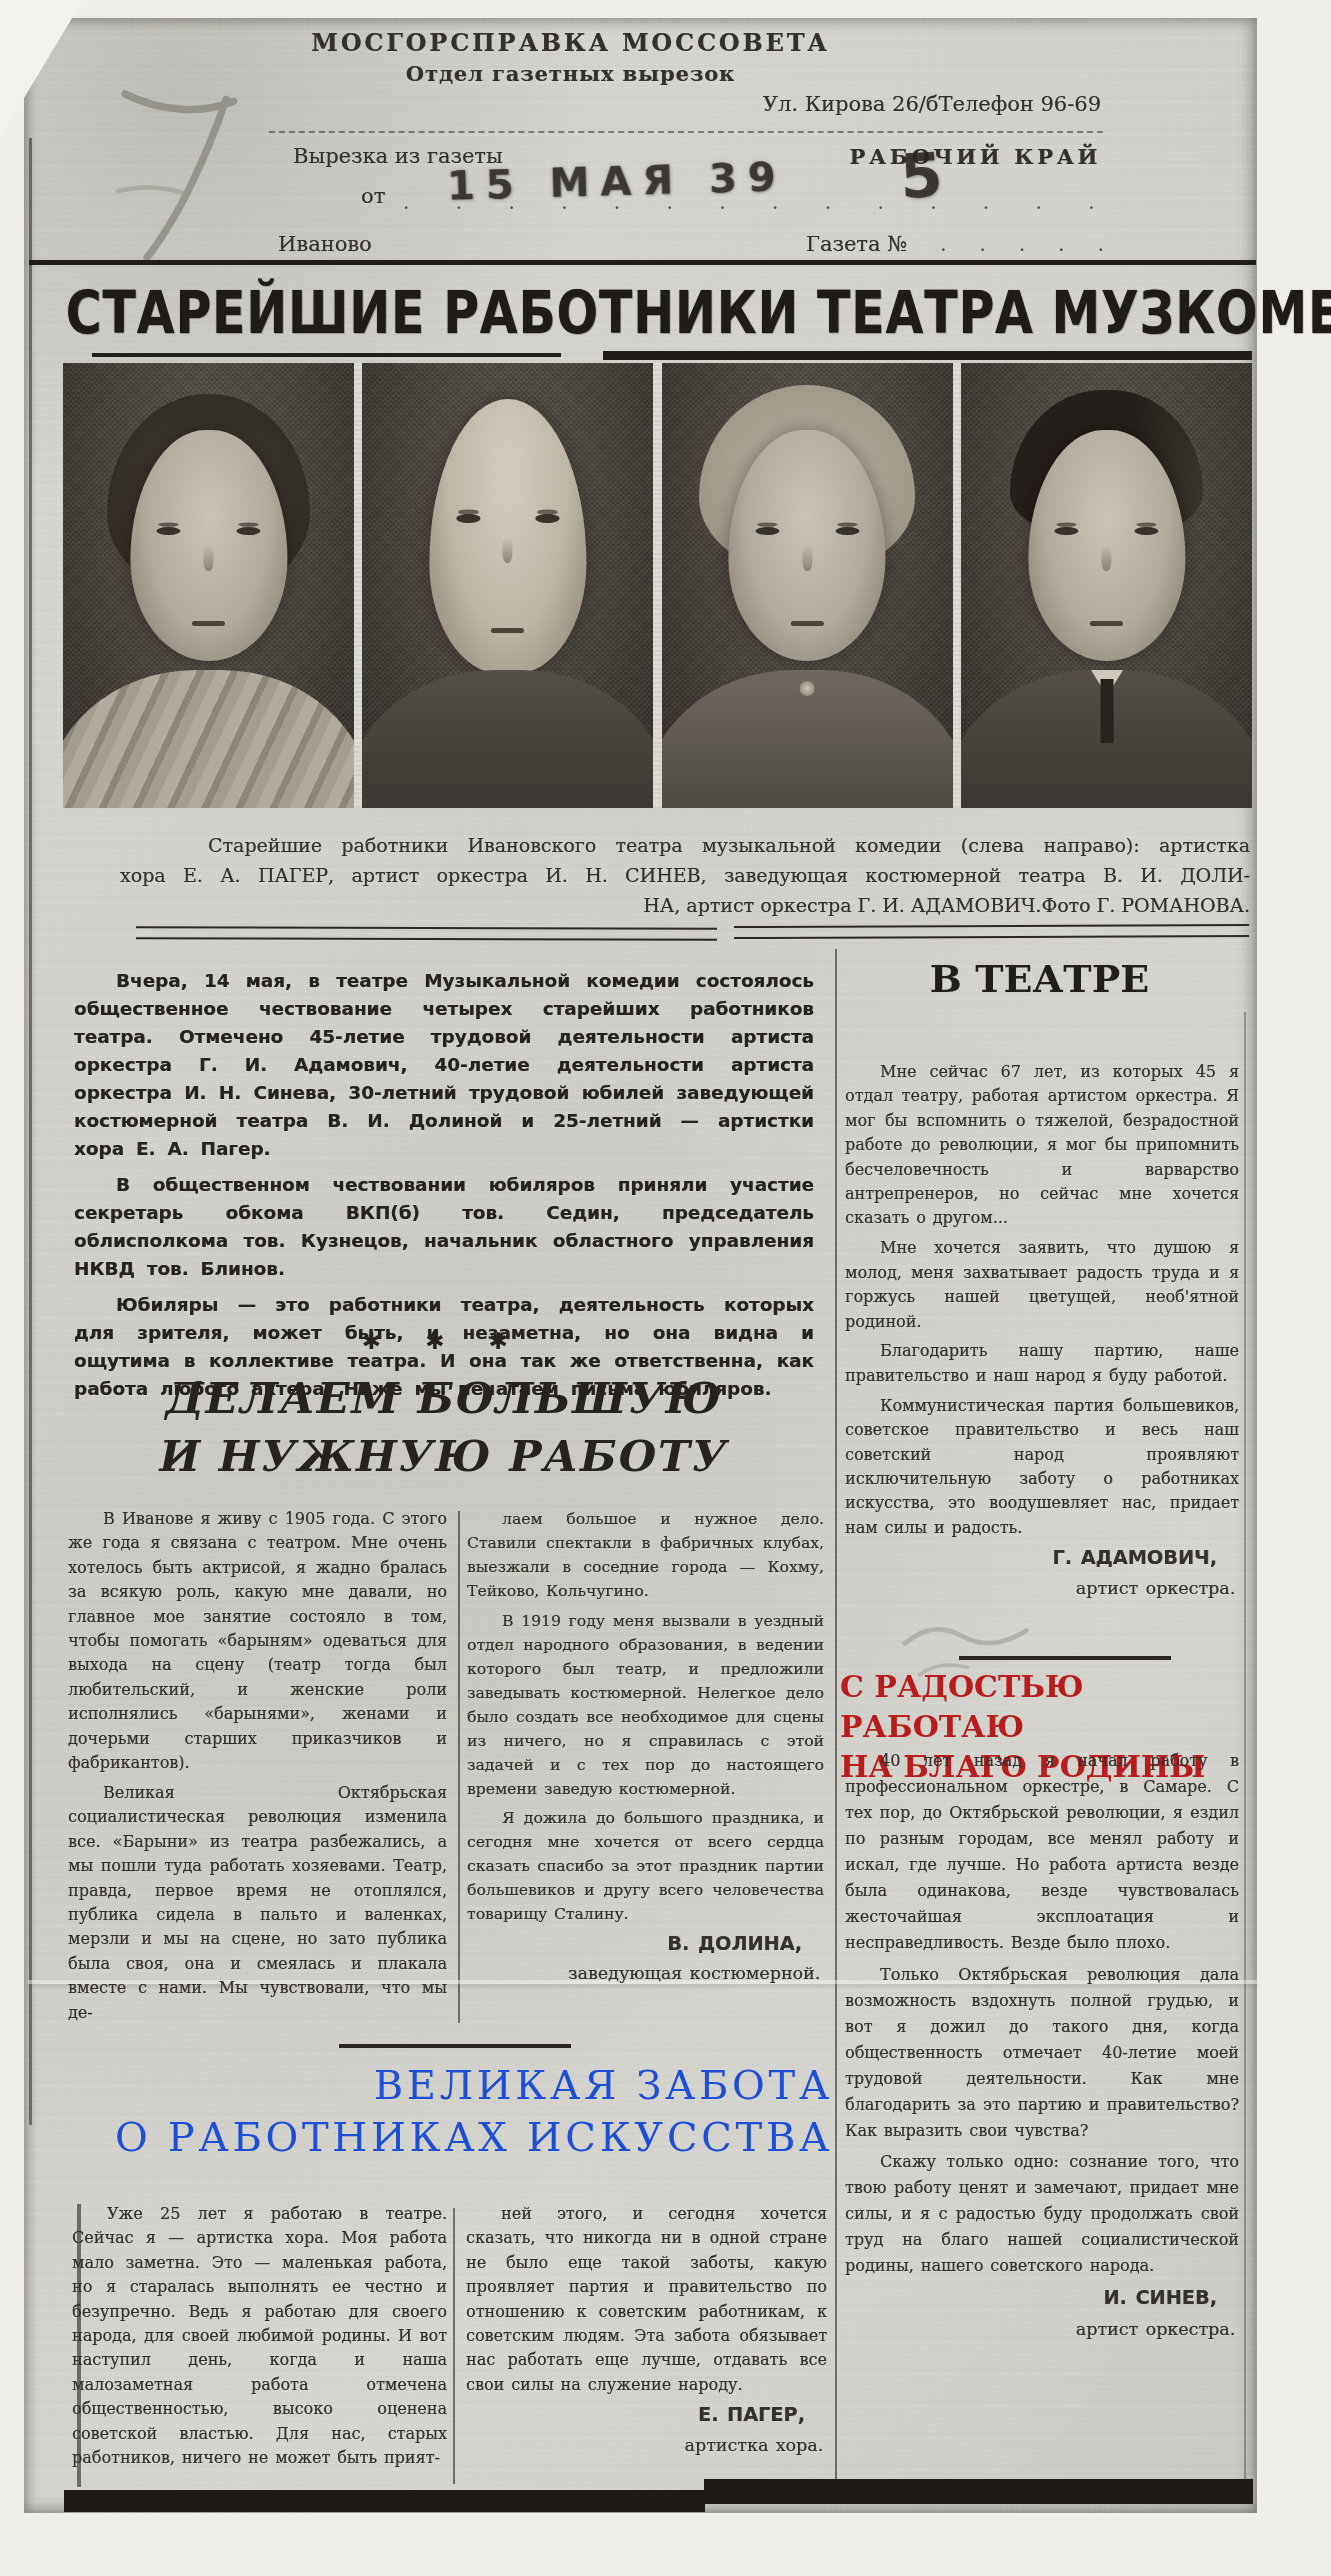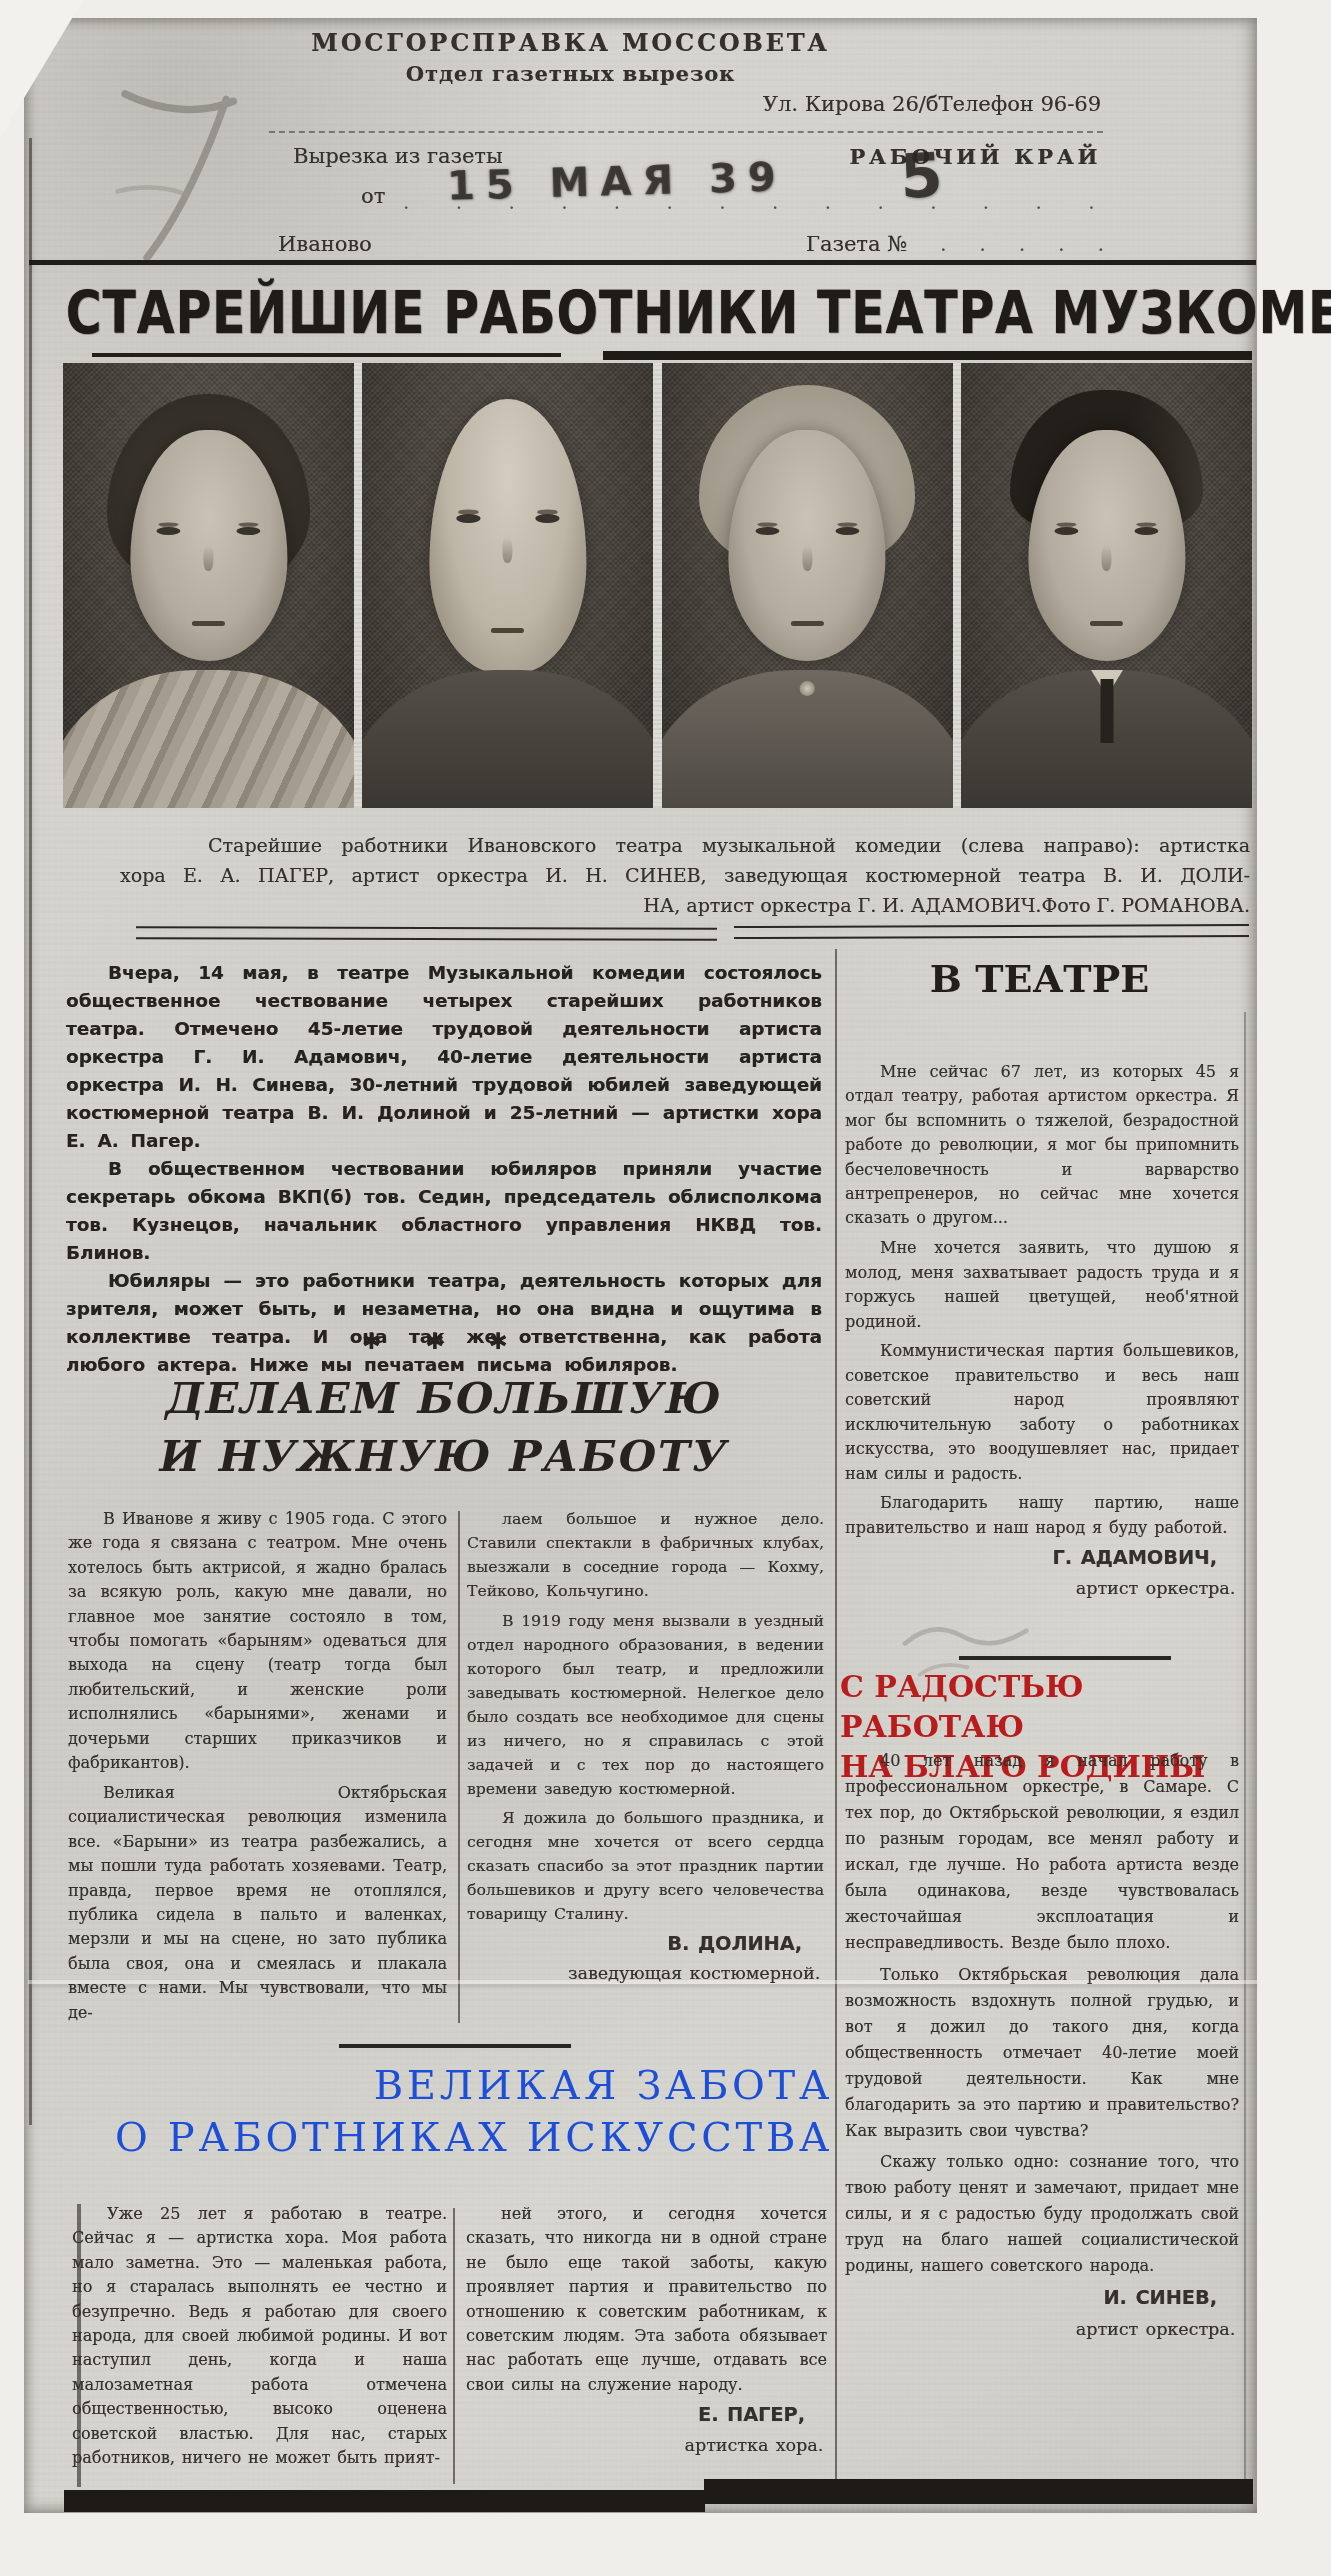--- a/index.html
+++ b/index.html
@@ -124,21 +124,21 @@
   .vd-col2{left:453px;top:2208px;width:1.8px;height:276px}
   .vd-right{left:1244px;top:1012px;width:1.8px;height:1468px;background:rgba(45,40,35,.35)}
   .edge-line{left:29px;top:138px;width:2.8px;height:1987px;background:rgba(25,22,19,.5)}
   .edge-line2{left:77px;top:2204px;width:3.7px;height:283px;background:rgba(25,22,19,.55)}
   .crease{left:28px;top:1980px;width:1229px;height:3.7px;background:rgba(250,249,244,.45);box-shadow:0 2.8px 3.7px rgba(110,105,98,.22)}
 
   
   .intro{left:66px;top:959px;width:756px;font-family:"DejaVu Sans",sans-serif;font-weight:700;
     font-size:18.4px;line-height:28px;text-align:justify;word-spacing:5.5px;color:#26221d;
     text-shadow:0.3px 0.3px 0.5px rgba(38,34,29,.5)}
-  .intro p{margin:0;text-indent:42px}
+  .intro p{margin:8px;text-indent:42px}
   .stars{left:66px;top:1328px;width:756px;text-align:center;font-size:23px;letter-spacing:18.4px;color:#26221d}
   .delaem-title{left:66px;top:1369px;width:756px;text-align:center;
     font-style:italic;font-weight:700;font-size:43px;line-height:58px;letter-spacing:1.8px;color:#26221d}
   .body-col{font-size:16px;line-height:24.4px;text-align:justify;word-spacing:1.8px}
   .body-col p{margin:0 0 5.5px 0;text-indent:35px}
   .dcol1{left:68px;top:1507px;width:379px}
   .dcol2{left:467px;top:1507px;width:357px;font-size:15.6px;line-height:24px}
   .sig{margin-top:5.5px}
   .sig-name{text-align:right;font-family:"DejaVu Sans",sans-serif;font-weight:700;font-size:19.3px;padding-right:22px}
   .sig-role{text-align:right;font-size:17.5px;padding-right:3.7px;margin-top:5.5px}
@@ -313,22 +313,22 @@
     <div class="sig-role">артистка хора.</div>
   </div>
 </div>
 
 <div class="abs r-title">
   <div>В ТЕАТРЕ</div>
 </div>
 <div class="abs body-col rbody ink">
   <p>Мне сейчас 67 лет, из которых 45 я отдал театру, работая артистом оркестра. Я мог бы вспомнить о тяжелой, безрадостной работе до революции, я мог бы припомнить бесчеловечность и варварство антрепренеров, но сейчас мне хочется сказать о другом...</p>
   <p>Мне хочется заявить, что душою я молод, меня захватывает радость труда и я горжусь нашей цветущей, необ'ятной родиной.</p>
+  <p>Благодарить нашу партию, наше правительство и наш народ я буду работой.</p>
   <p>Коммунистическая партия большевиков, советское правительство и весь наш советский народ проявляют исключительную заботу о работниках искусства, это воодушевляет нас, придает нам силы и радость.</p>
-  <p>Благодарить нашу партию, наше правительство и наш народ я буду работой.</p>
   <div class="sig">
     <div class="sig-name">Г. АДАМОВИЧ,</div>
     <div class="sig-role">артист оркестра.</div>
   </div>
 </div>
 
 <div class="abs rule-short-r"></div>
 <div class="abs r-title2">
   <div>С РАДОСТЬЮ РАБОТАЮ</div>
   <div>НА БЛАГО РОДИНЫ</div>

